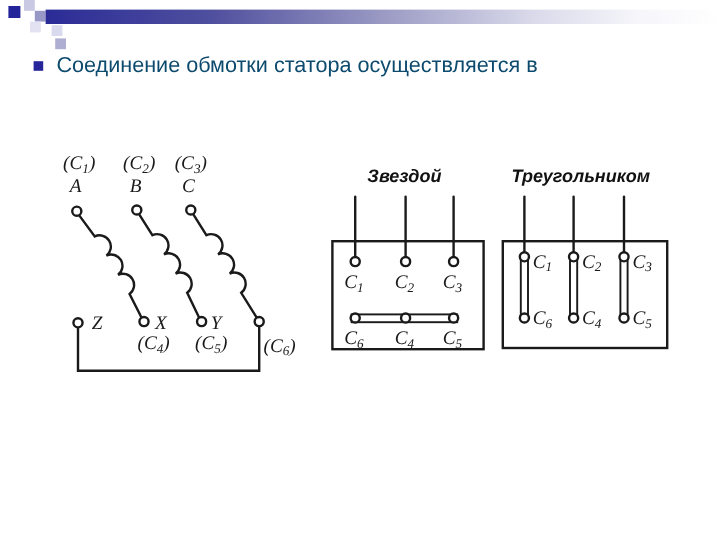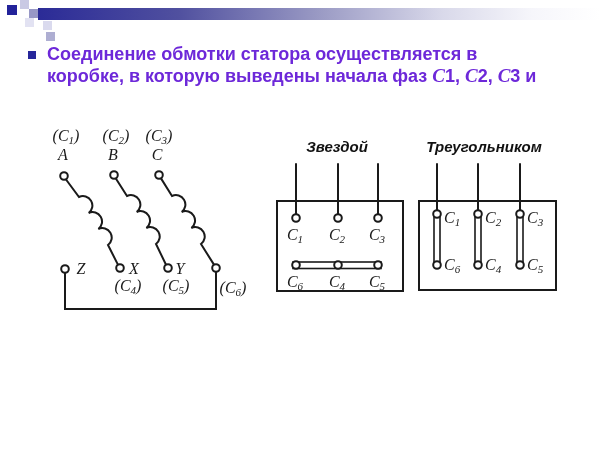--- a/index.html
+++ b/index.html
@@ -8,21 +8,21 @@
     overflow:hidden;font-family:"Liberation Sans",sans-serif;
   }
   
   .sq{position:absolute;}
   .hbar{
     position:absolute;left:38px;top:8px;width:562px;height:12px;
     background:linear-gradient(to right,#2b2b97 0%,#50509f 25%,#9a9ac4 50%,#d9d9ea 72%,#f6f6fb 88%,#ffffff 100%);
   }
   
   .bullet-sq{position:absolute;left:28px;top:51px;width:8px;height:8px;background:#26269a;}
-  .para{position:absolute;left:47px;top:43px;width:540px;color:#6d28d9;font-weight:bold;}
+  .para{position:absolute;left:47px;top:43px;width:540px;color:#0c4a6e;}
   .tline{height:22px;line-height:22px;font-size:18px;white-space:nowrap;}
   .para .itc{font-family:"Liberation Serif",serif;font-style:italic;font-size:19px;}
   
   svg.diagram{position:absolute;left:0;top:0;}
   .wire{stroke:#1a1a1a;stroke-width:2;fill:none;stroke-linecap:round;}
   .thin{stroke:#1a1a1a;stroke-width:1.6;fill:#ffffff;}
   .term{stroke:#1a1a1a;stroke-width:2;fill:#ffffff;}
   .boxr{stroke:#1a1a1a;stroke-width:2;fill:none;}
   .lbl{font-family:"Liberation Serif",serif;font-style:italic;font-size:16px;fill:#1a1a1a;}
   .sub{font-size:11px;}
@@ -39,21 +39,20 @@
     <div class="sq" style="left:29px;top:9px;width:9px;height:9px;background:#9898c6;"></div>
     <div class="sq" style="left:25px;top:18px;width:9px;height:9px;background:#e2e2f2;"></div>
     <div class="hbar"></div>
     <div class="sq" style="left:43px;top:21px;width:9px;height:9px;background:#dadaee;"></div>
     <div class="sq" style="left:46px;top:32px;width:9px;height:9px;background:#aeaed2;"></div>
   </div>
 
   <div class="bullet-sq"></div>
   <div class="para">
     <div class="tline"><span>Соединение обмотки статора осуществляется в</span></div>
-    <div class="tline"><span>коробке, в которую выведены начала фаз </span><span class="itc">С</span><span>1, </span><span class="itc">С</span><span>2, </span><span class="itc">С</span><span>3 и</span></div>
   </div>
 
   <svg class="diagram" width="600" height="450" viewBox="0 0 600 450">
 
     <g>
 
       <text class="lbl" text-anchor="middle" x="66" y="141"><tspan>(C</tspan><tspan class="sub" dy="3">1</tspan><tspan dy="-3">)</tspan></text>
       <text class="lbl" text-anchor="middle" x="116" y="141"><tspan>(C</tspan><tspan class="sub" dy="3">2</tspan><tspan dy="-3">)</tspan></text>
       <text class="lbl" text-anchor="middle" x="159" y="141"><tspan>(C</tspan><tspan class="sub" dy="3">3</tspan><tspan dy="-3">)</tspan></text>
       <text class="lbl" text-anchor="middle" x="63" y="160">A</text>

